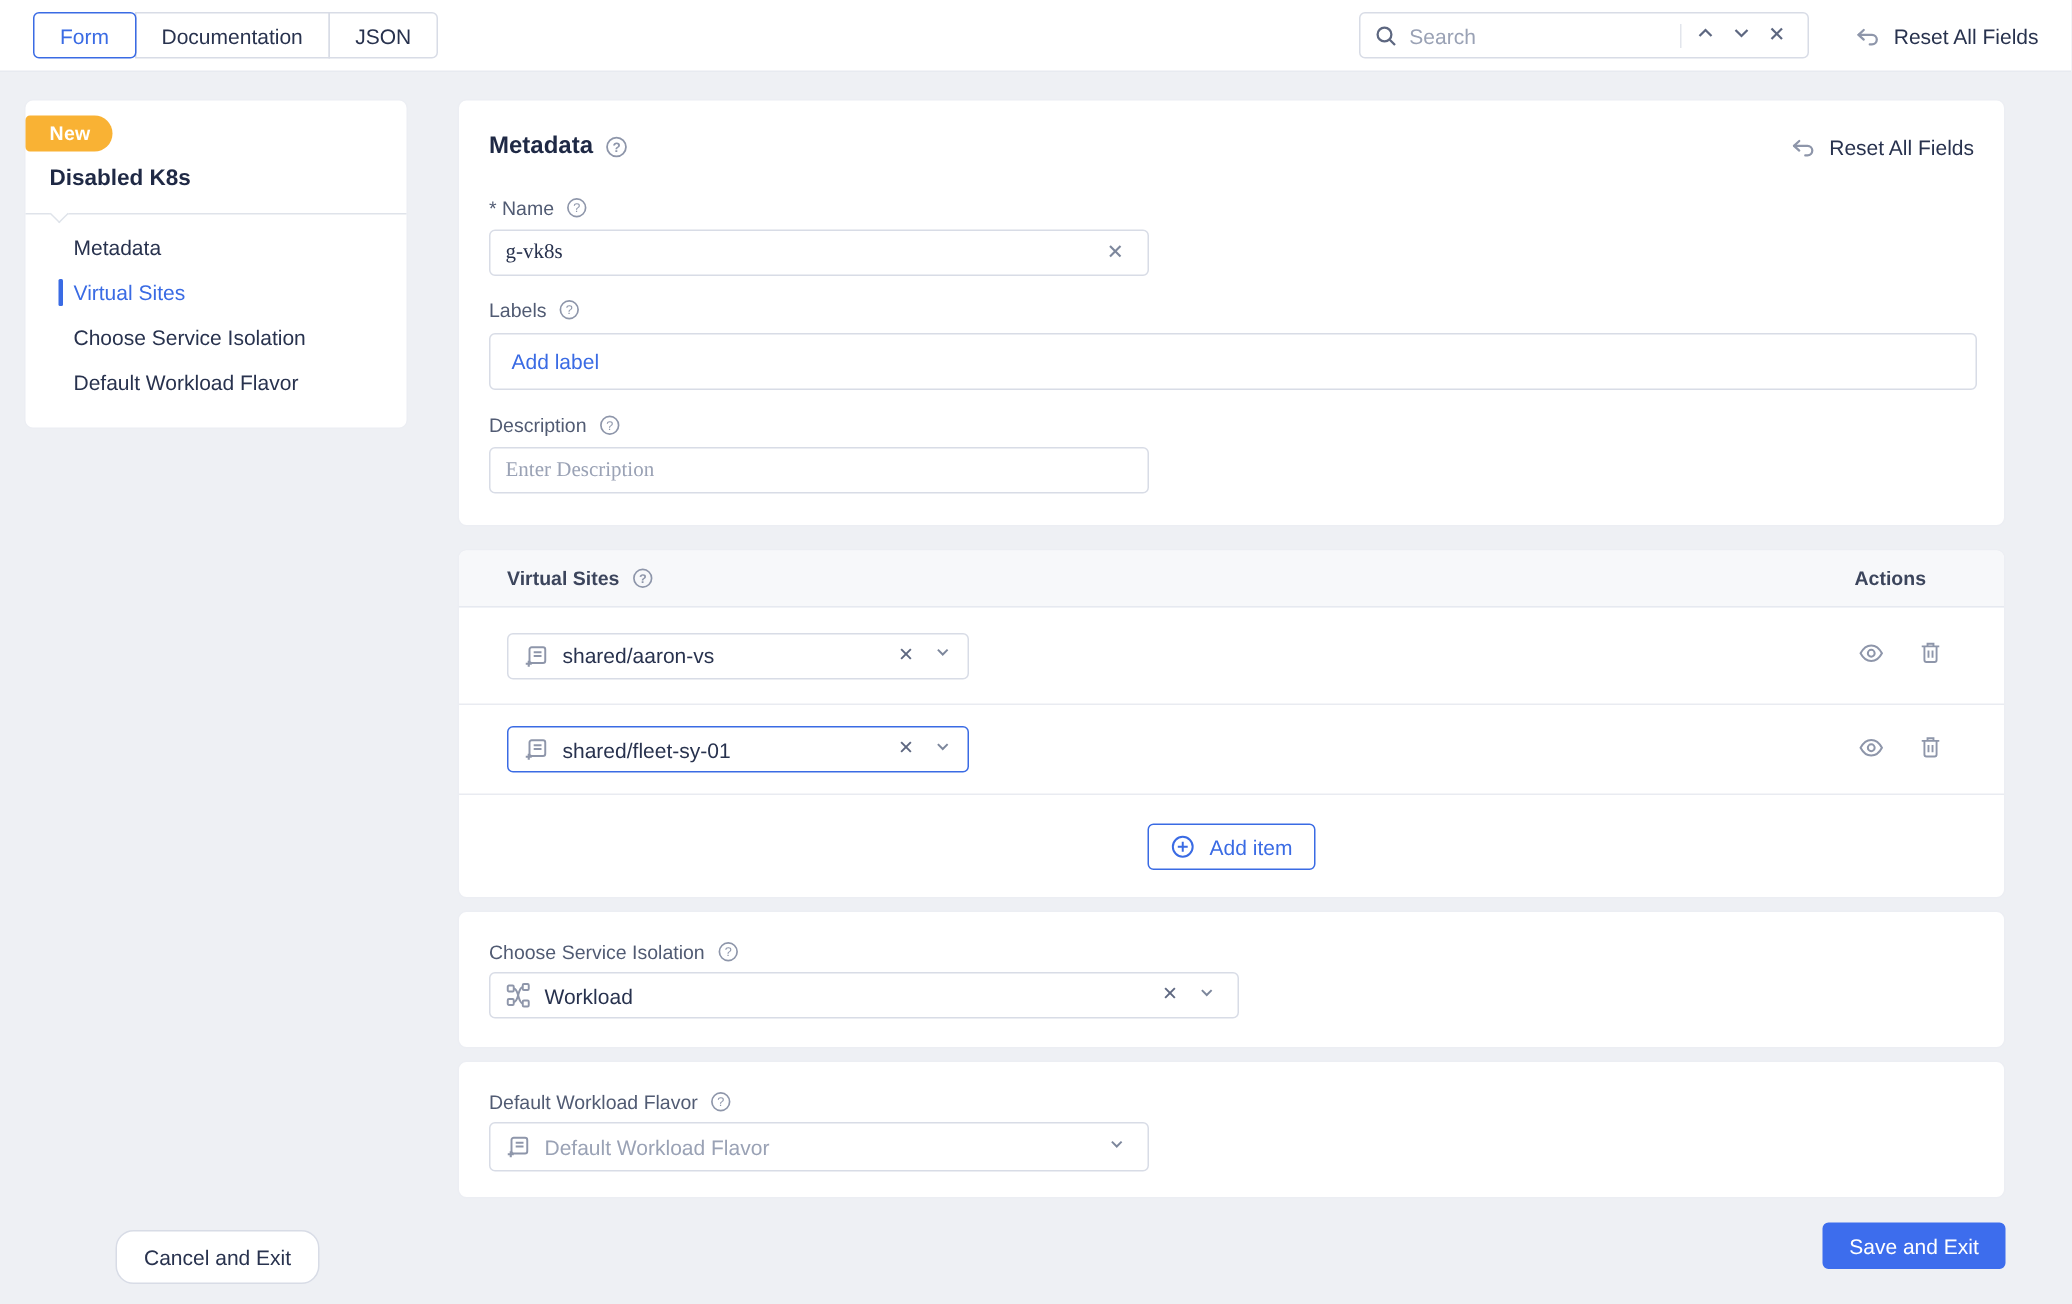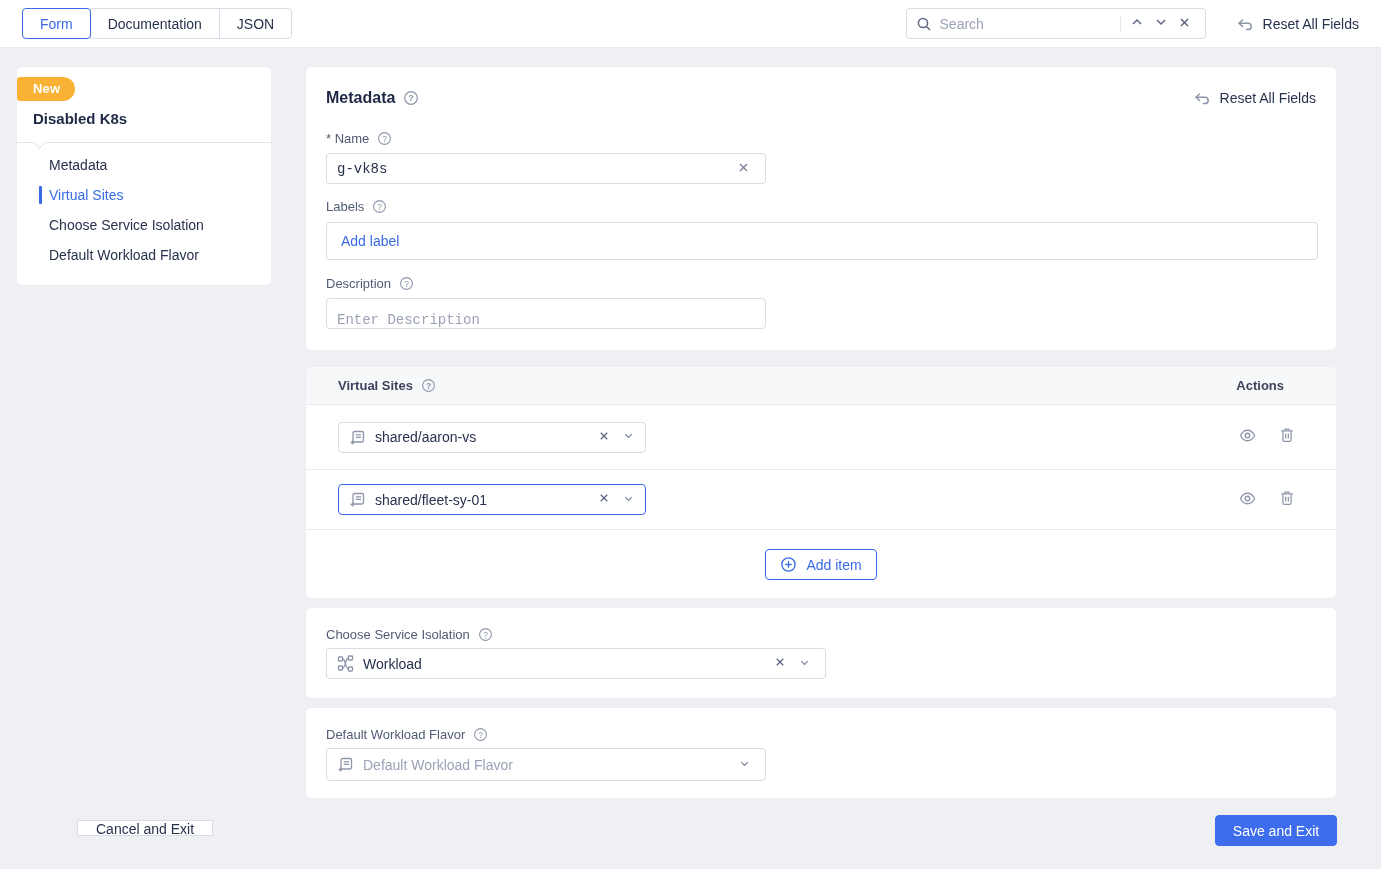--- a/index.html
+++ b/index.html
@@ -97,21 +97,21 @@
   .field-label {
     display:flex; align-items:center; gap:8px;
     font-size:13px; color:#515b73;
   }
   .text-input {
     border:1px solid #d8dce6; border-radius:4px; height:31px; background:#fff;
     display:flex; align-items:center; padding:0 10px;
   }
   .text-input input {
     flex:1; border:none; outline:none; font-size:14px; color:#28324e;
-    font-family:Liberation Mono, monospace; min-width:0;
+    font-family:Liberation Serif, serif; min-width:0;
   }
   .text-input input::placeholder { color:#9aa2b5; }
   .labels-box {
     position:absolute; left:20px; top:155px; width:992px; height:38px;
     border:1px solid #d8dce6; border-radius:4px; display:flex; align-items:center;
     padding:0 14px;
   }
   .link-blue { color:#3a6be4; font-size:14px; cursor:pointer; background:none; border:none; font-family:"Liberation Sans", sans-serif; }
   
   .vs-card { left:305px; top:318px; width:1032px; height:233px; padding:0; overflow:hidden; }
@@ -145,22 +145,22 @@
     font-size:14px; cursor:pointer; font-family:"Liberation Sans", sans-serif;
   }
   
   .si-card { left:305px; top:559px; width:1032px; height:92px; }
   .wf-card { left:305px; top:659px; width:1032px; height:92px; }
   .si-label, .wf-label { position:absolute; left:20px; top:19px; }
   .si-select { position:absolute; left:20px; top:40px; width:500px; }
   .wf-select { position:absolute; left:20px; top:40px; width:440px; height:33px; }
   
   .cancel-btn {
-    position:absolute; left:77px; top:772px; height:16px; padding:0 18px;
-    background:#fff; border:1px solid #d8dce6; border-radius:0;
+    position:absolute; left:77px; top:772px; height:36px; padding:0 18px;
+    background:#fff; border:1px solid #d8dce6; border-radius:12px;
     font-size:14px; color:#28324e; cursor:pointer; font-family:"Liberation Sans", sans-serif;
   }
   .save-btn {
     position:absolute; left:1215px; top:767px; width:122px; height:31px;
     background:#3d6ded; border:1px solid #3d6ded; border-radius:4px;
     font-size:14px; color:#fff; cursor:pointer; font-family:"Liberation Sans", sans-serif;
   }
   .help { color:#8e96aa; display:flex; }
 </style>
 </head>
@@ -281,21 +281,21 @@
 
     <div class="field-label" style="position:absolute;left:20px;top:209px;">
       <span>Description</span>
       <span class="help">
         <svg width="15" height="15" viewBox="0 0 16 16">
             <circle cx="8" cy="8" r="6.3" fill="none" stroke="currentColor" stroke-width="1.2"></circle>
             <text x="8" y="11.2" text-anchor="middle" font-size="9" fill="currentColor" font-family="Liberation Sans, sans-serif">?</text>
           </svg>
       </span>
     </div>
-    <div class="text-input" style="position:absolute;left:20px;top:231px;width:440px;align-items:flex-end;">
+    <div class="text-input" style="position:absolute;left:20px;top:231px;width:440px;">
       <input placeholder="Enter Description" style="">
     </div>
   </section>
 
   <section class="card vs-card">
     <div class="vs-header">
       <div class="left">
         <span>Virtual Sites</span>
         <span class="help">
           <svg width="15" height="15" viewBox="0 0 16 16">

